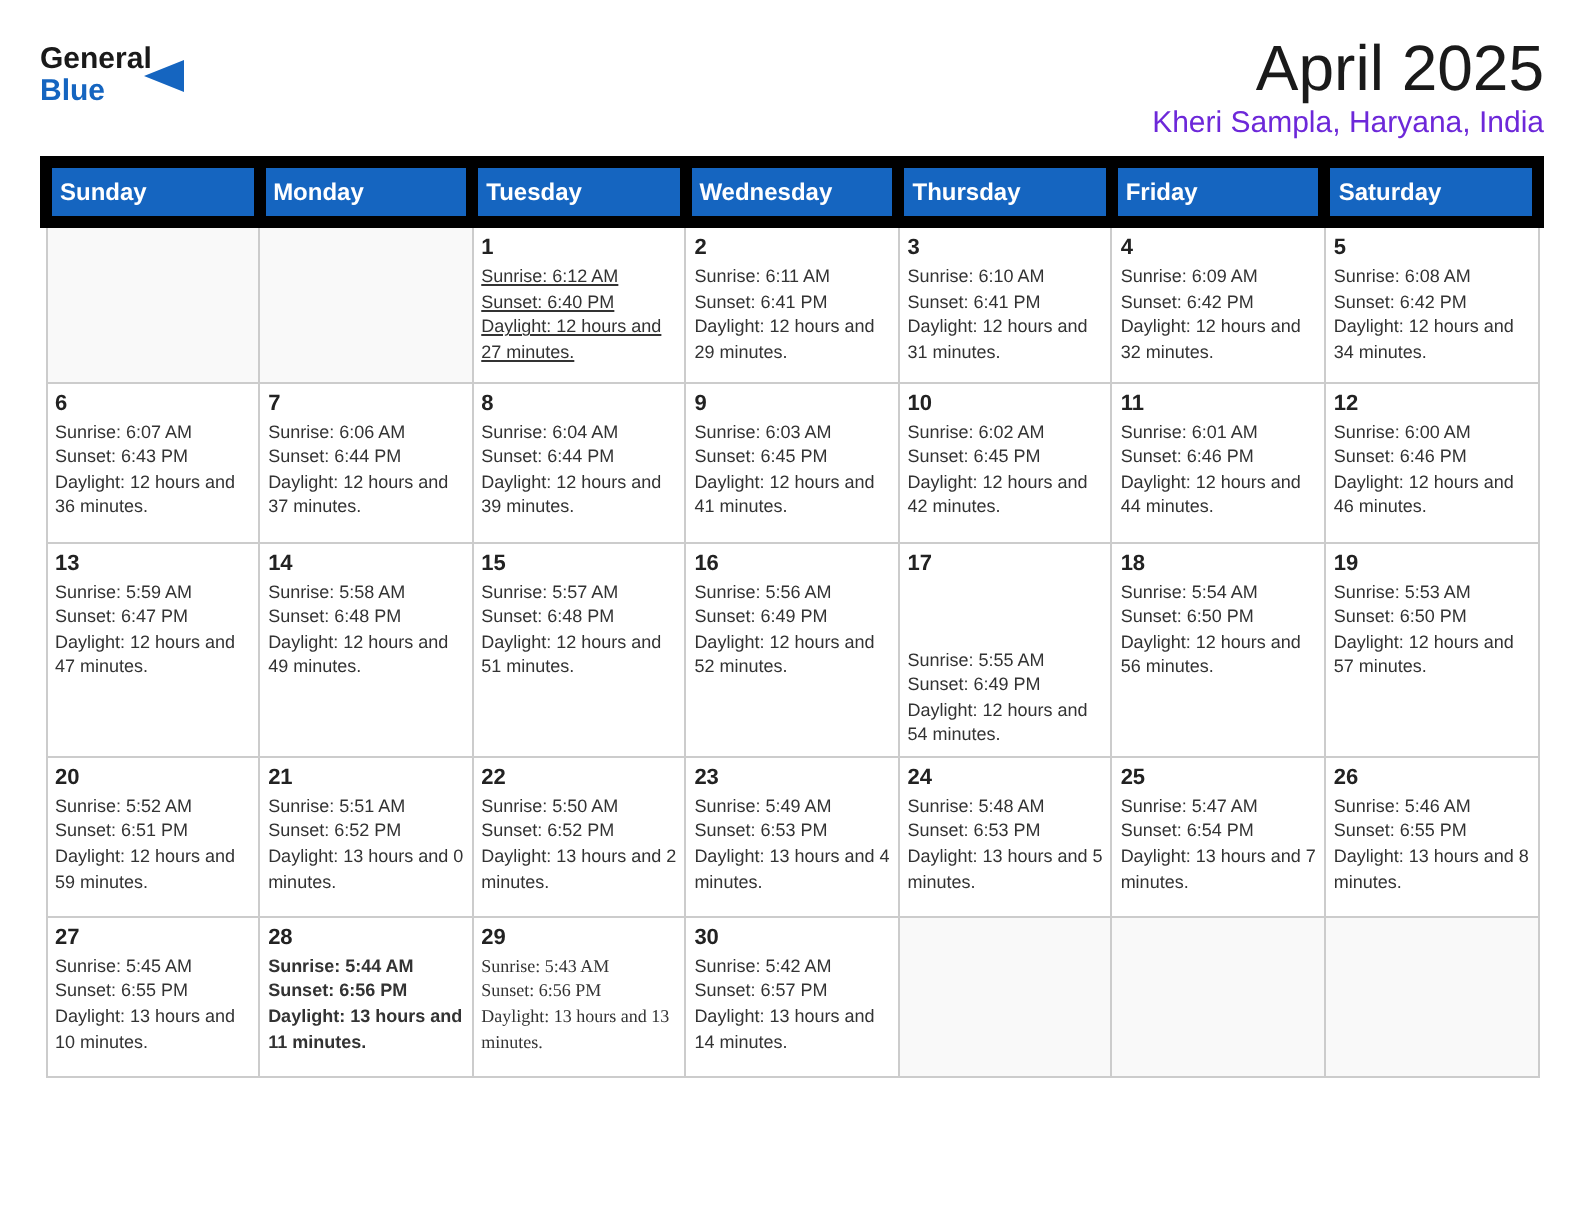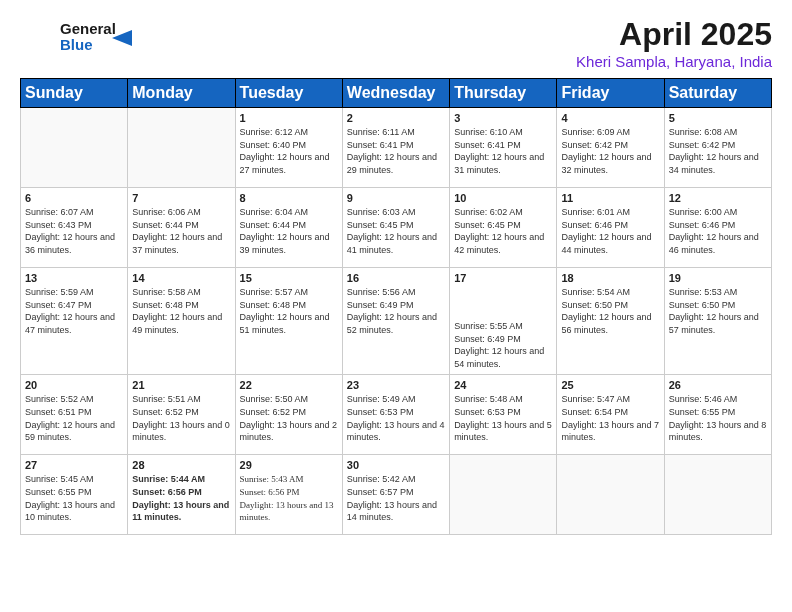--- a/index.html
+++ b/index.html
@@ -18,47 +18,46 @@
     }
     .header {
       display: flex;
       justify-content: space-between;
       align-items: flex-start;
       margin-bottom: 8px;
     }
     .logo-area {
       display: flex;
       align-items: center;
-      margin-left: 40px;
     }
     .title-area {
       text-align: right;
     }
     .calendar-title {
       font-size: 32px;
-      font-weight: bold;
+      font-weight: normal;
       color: #1a1a1a;
     }
     .calendar-subtitle {
       font-size: 15px;
       color: #6d28d9;
     }
     .calendar-table {
       width: 100%;
       border-collapse: collapse;
       table-layout: fixed;
     }
     .calendar-table thead tr th {
       background: #1565c0;
       color: #fff;
-      font-size: 16px;
+      font-size: 12px;
       font-weight: bold;
       padding: 5px 4px;
       text-align: left;
-      border: 1px solid #000000;
+      border: 6px solid #000000;
     }
     .calendar-table tbody tr td {
       border: 1px solid #ccc;
       vertical-align: top;
       padding: 4px 4px 4px 4px;
       font-size: 9.5px;
       color: #222;
       background: #fff;
       height: 80px;
     }
@@ -110,21 +109,21 @@
           <th>Friday</th>
           <th>Saturday</th>
         </tr>
     </thead>
     <tbody id="calendar-body">
         <tr>
           <td class="empty"></td>
           <td class="empty"></td>
           <td>
             <span class="day-num">1</span>
-            <div class="day-info" style="white-space: pre-line;">Sunrise: 6:12 AM
+            <div class="day-info" style="white-space: pre-line; text-decoration: underline;">Sunrise: 6:12 AM
 Sunset: 6:40 PM
 Daylight: 12 hours and 27 minutes.</div>
           </td>
           <td>
             <span class="day-num">2</span>
             <div class="day-info" style="white-space: pre-line;">Sunrise: 6:11 AM
 Sunset: 6:41 PM
 Daylight: 12 hours and 29 minutes.</div>
           </td>
           <td>

